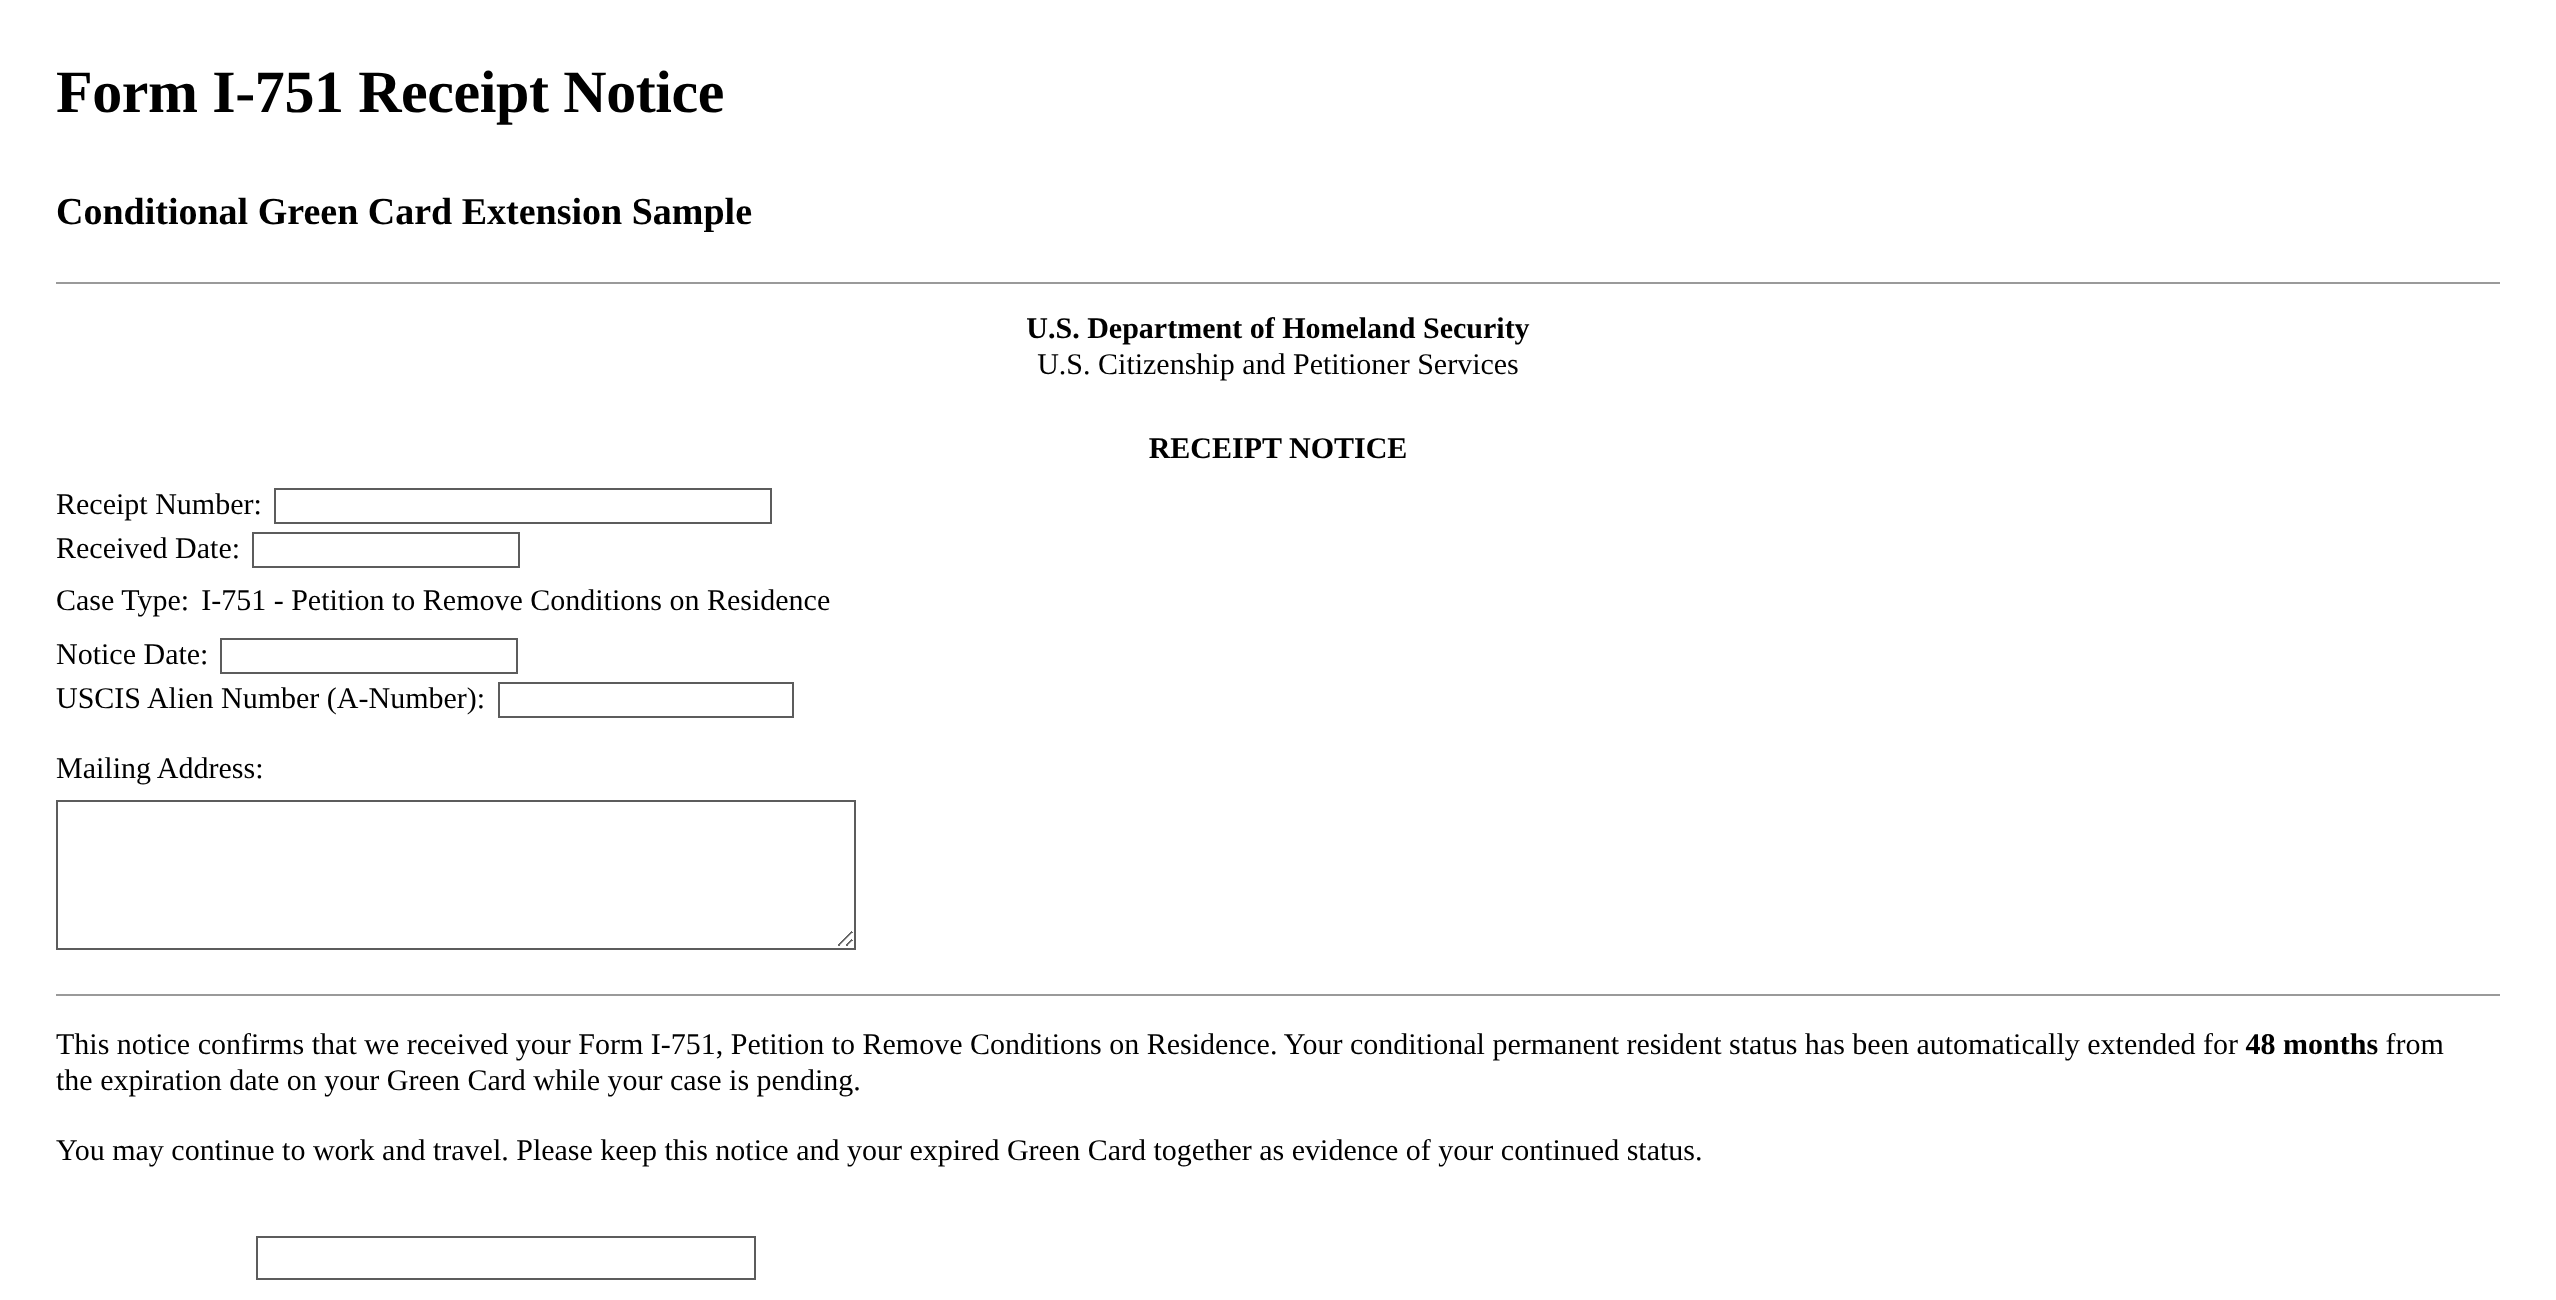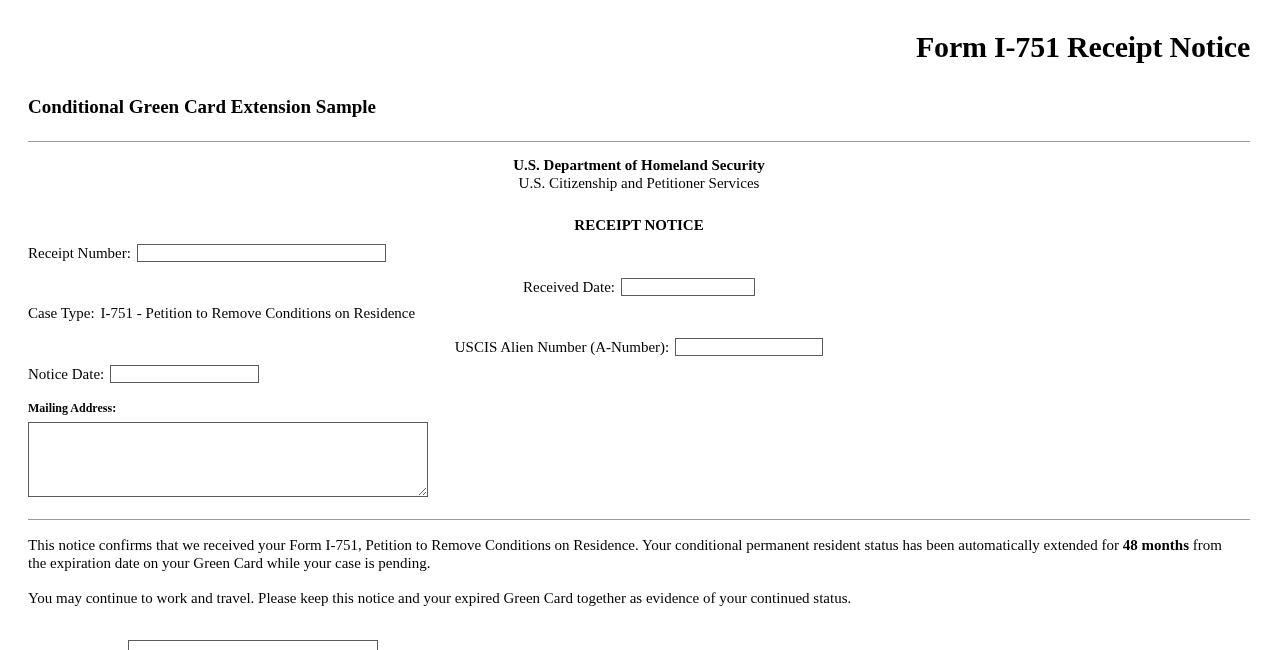--- a/index.html
+++ b/index.html
@@ -16,21 +16,20 @@
   }
   .page {
     padding: 18px 28px 0 28px;
     box-sizing: border-box;
   }
   h1.doc-title {
     font-size: 30px;
     font-weight: bold;
     margin: 12px 0 0 0;
     letter-spacing: -0.2px;
-    text-align: right;
   }
   h2.doc-subtitle {
     font-size: 19px;
     font-weight: bold;
     margin: 32px 0 0 0;
   }
   hr.rule {
     border: none;
     border-top: 1px solid #9a9a9a;
     margin: 23px 0 0 0;
@@ -53,22 +52,21 @@
     font-weight: bold;
     margin-top: 25px;
   }
   .field-row {
     margin-top: 9px;
     display: flex;
     align-items: center;
     font-size: 15px;
   }
   .field-row.tight {
-    margin-top: 16px;
-    justify-content: center;
+    margin-top: 4px;
   }
   .field-label {
     font-weight: normal;
     white-space: nowrap;
     margin-right: 6px;
   }
   .field-value {
     font-weight: normal;
     white-space: nowrap;
     text-align: right;
@@ -84,22 +82,22 @@
     color: #000;
     box-sizing: border-box;
     outline: none;
   }
   .w-receipt { width: 249px; }
   .w-date    { width: 134px; }
   .w-petitioner { width: 351px; }
   .w-notice  { width: 149px; }
   .w-anumber { width: 148px; }
   .mailing-label {
-    font-weight: bold;
-    font-size: 12px;
+    font-weight: normal;
+    font-size: 15px;
     margin-top: 18px;
   }
   textarea.addr {
     margin-top: 6px;
     width: 400px;
     height: 75px;
     border: 1px solid #5c5c5c;
     background: #ffffff;
     font-family: "Liberation Serif", serif;
     font-size: 14px;
@@ -162,28 +160,28 @@
     <span class="field-label">Received Date:</span>
     <input class="txt w-date" type="text" value="" style="">
   </div>
 
   <div class="field-row">
     <span class="field-label">Case Type:</span>
     <span class="field-value">I-751 - Petition to Remove Conditions on Residence</span>
   </div>
 
 
+  <div class="field-row">
+    <span class="field-label">Notice Date:</span>
+    <input class="txt w-notice" type="text" value="" style="">
+  </div>
+
   <div class="field-row tight">
     <span class="field-label">USCIS Alien Number (A-Number):</span>
     <input class="txt w-anumber" type="text" value="" style="">
-  </div>
-
-  <div class="field-row">
-    <span class="field-label">Notice Date:</span>
-    <input class="txt w-notice" type="text" value="" style="">
   </div>
 
   <div class="mailing-label">Mailing Address:</div>
   <textarea class="addr" placeholder="" style=""></textarea>
 
   <hr class="rule2">
 
   <p class="body-text"><span>This notice confirms that we received your Form I-751, Petition to Remove Conditions on Residence. Your conditional permanent resident status has been automatically extended for </span><b>48 months</b><span> from the expiration date on your Green Card while your case is pending.</span></p>
 
   <p class="body-text">You may continue to work and travel. Please keep this notice and your expired Green Card together as evidence of your continued status.</p>

